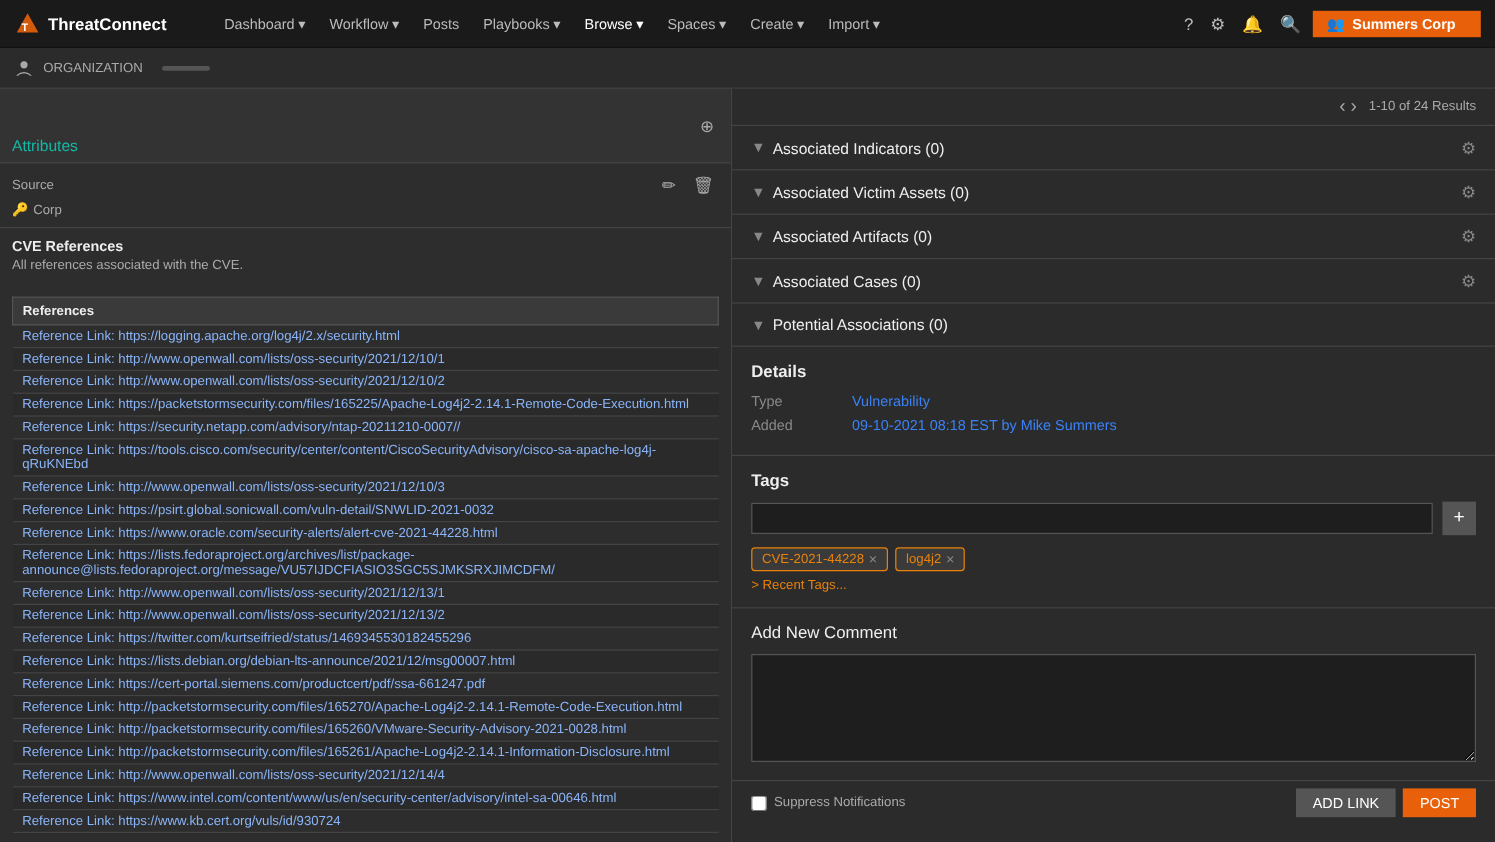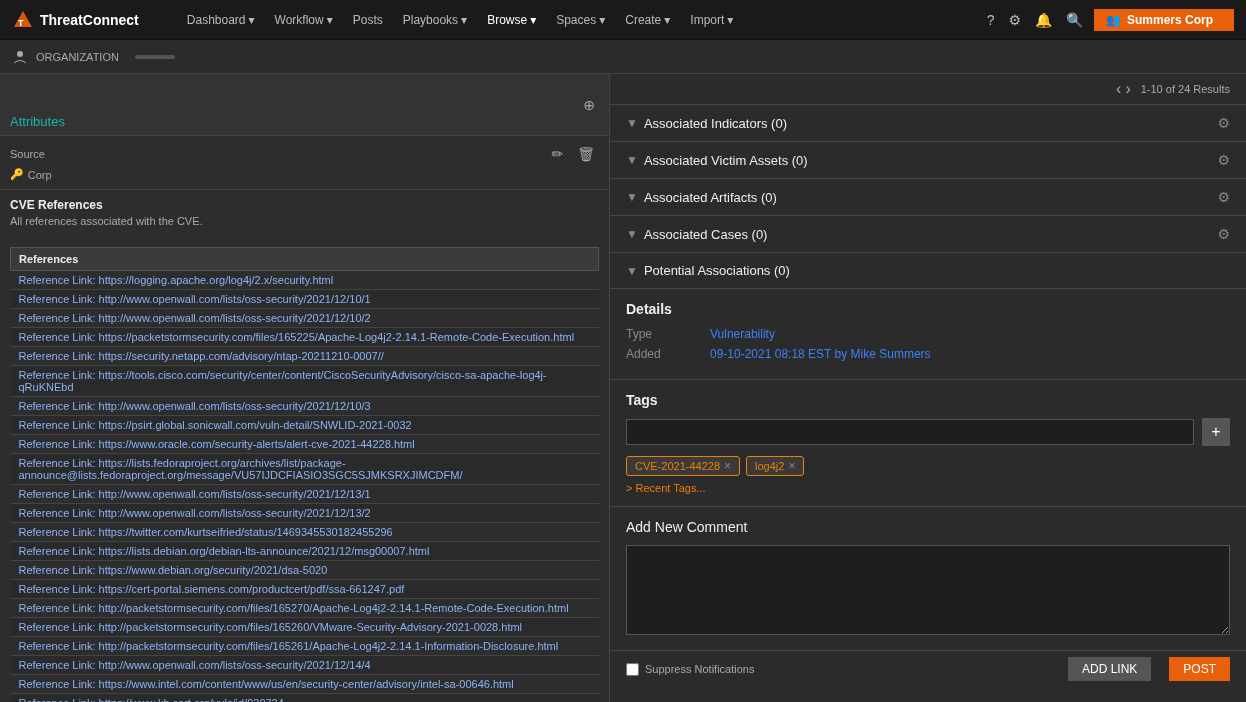--- a/index.html
+++ b/index.html
@@ -381,21 +381,21 @@
     }
     .suppress-check {
       display: flex;
       align-items: center;
       gap: 6px;
       color: #aaa;
       font-size: 11px;
     }
     .bottom-btns {
       display: flex;
-      gap: 18px;
+      gap: 6px;
     }
     .btn-primary {
       background: #e8610a;
       border: none;
       color: #fff;
       padding: 5px 14px;
       font-size: 12px;
       cursor: pointer;
     }
     .btn-secondary {
@@ -548,23 +548,20 @@
             <tr>
               <td>Reference Link: http://www.openwall.com/lists/oss-security/2021/12/13/2</td>
             </tr>
             <tr>
               <td>Reference Link: https://twitter.com/kurtseifried/status/1469345530182455296</td>
             </tr>
             <tr>
               <td>Reference Link: https://lists.debian.org/debian-lts-announce/2021/12/msg00007.html</td>
             </tr>
             <tr>
-              <td>Reference Link: https://www.debian.org/security/2021/dsa-5020</td>
-            </tr>
-            <tr>
               <td>Reference Link: https://cert-portal.siemens.com/productcert/pdf/ssa-661247.pdf</td>
             </tr>
             <tr>
               <td>Reference Link: http://packetstormsecurity.com/files/165270/Apache-Log4j2-2.14.1-Remote-Code-Execution.html</td>
             </tr>
             <tr>
               <td>Reference Link: http://packetstormsecurity.com/files/165260/VMware-Security-Advisory-2021-0028.html</td>
             </tr>
             <tr>
               <td>Reference Link: http://packetstormsecurity.com/files/165261/Apache-Log4j2-2.14.1-Information-Disclosure.html</td>

